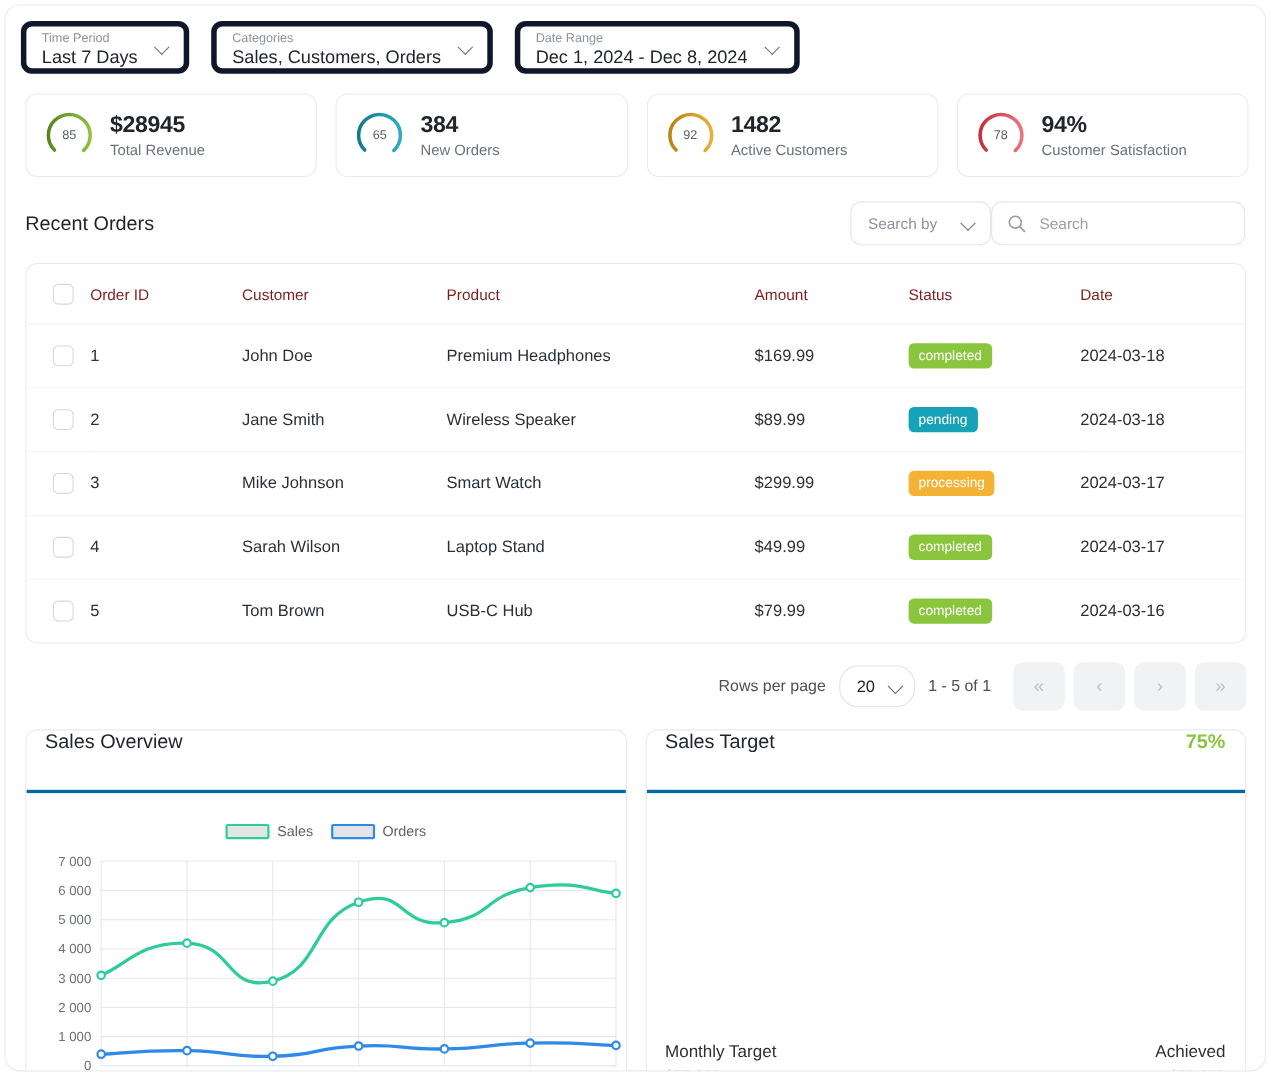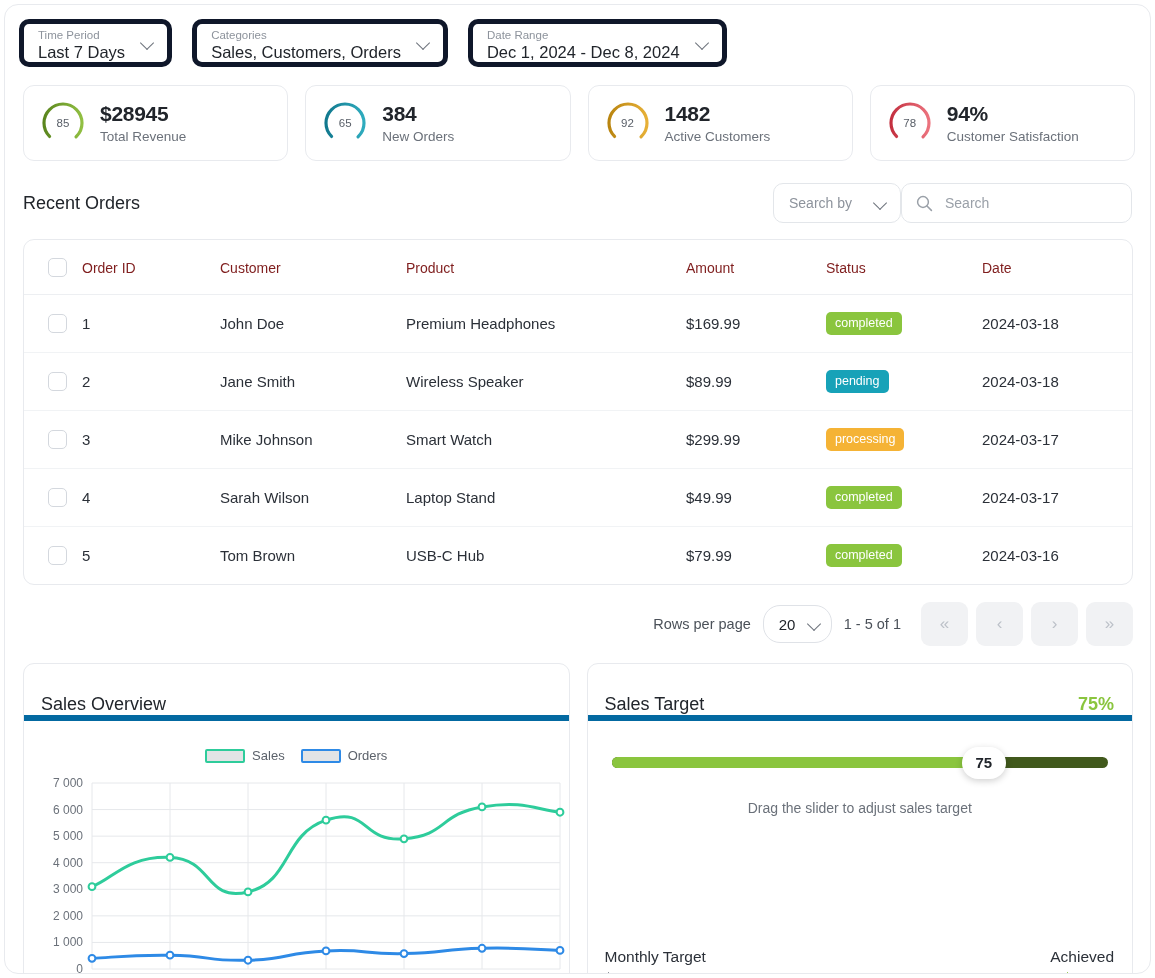--- a/index.html
+++ b/index.html
@@ -264,23 +264,23 @@
     border: 1px solid #e8eaee;
     border-radius: 11px;
     background: #fff;
     overflow: hidden;
     height: 341px;
     display: flex;
     flex-direction: column;
   }
   .panel-head {
     height: 57px;
-    border-bottom: 6px solid #0369a1;
-    display: flex;
-    align-items: flex-end;
+    border-bottom: 3px solid #0369a1;
+    display: flex;
+    align-items: flex-start;
     padding: 0 18px 0 17px;
   }
   .panel-title { font-size: 18px; color: #21252b; flex: 1; }
   .panel-pct { font-size: 18px; font-weight: bold; color: #8ac53e; }
   .panel-body { flex: 1; position: relative; }
 
   
   .legend {
     display: flex;
     justify-content: center;
@@ -619,27 +619,20 @@
             </svg></div>
       </div>
     </div>
 
     <div class="panel">
       <div class="panel-head">
         <div class="panel-title">Sales Target</div>
         <div class="panel-pct">75%</div>
       </div>
       <div class="panel-body">
-        <div class="slider-area">
-          <div class="track" id="slider-track" style="background: rgb(65, 89, 28);">
-            <div class="track-fill" id="slider-fill" style="width: 75%; background: rgb(138, 197, 62);"></div>
-            <div class="thumb" id="slider-thumb" style="left: 75%;">75</div>
-          </div>
-          <div class="slider-hint">Drag the slider to adjust sales target</div>
-        </div>
         <div class="target-foot">
           <div>
             <div class="tf-label">Monthly Target</div>
             <div class="tf-val">$75 000</div>
           </div>
           <div class="tf-right">
             <div class="tf-label">Achieved</div>
             <div class="tf-val">$50,000</div>
           </div>
         </div>

